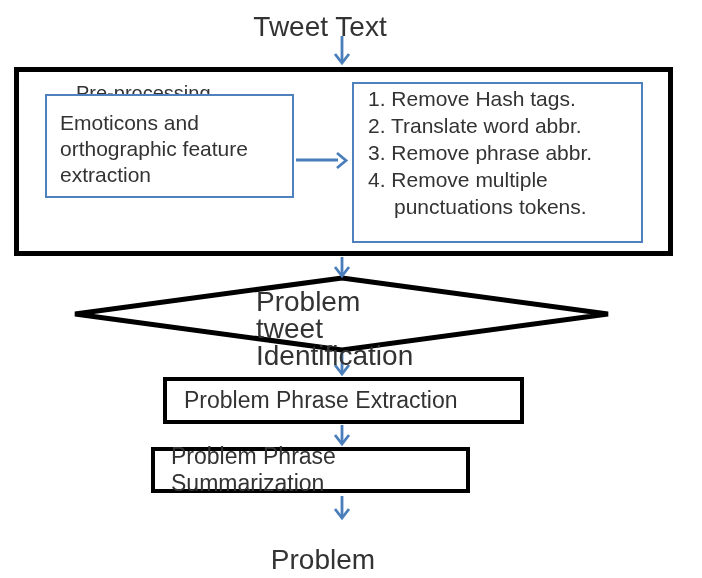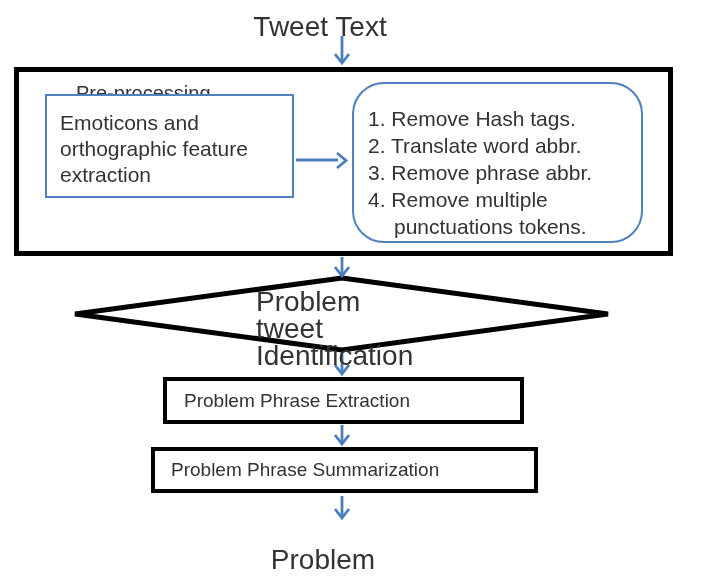--- a/index.html
+++ b/index.html
@@ -21,35 +21,35 @@
   }
   #preprocessing-label { left:76px; top:82px; font-size:20px; }
 
   .blue-box { border:2px solid var(--blue-border,#4f81bd); background:#fff; font-size:21px; }
   #feature-extraction-box {
     left:45px; top:94px; width:249px; height:104px;
     padding:14px 10px 0 13px; line-height:26px;
   }
   #cleaning-steps-box {
     left:352px; top:82px; width:291px; height:161px;
-    padding:21px 8px 0 14px; line-height:27px;border-radius:32px;
+    padding:1px 8px 0 14px; line-height:27px;
   }
   .step { padding-left:26px; text-indent:-26px; }
 
   #decision-label {
     left:256px; top:288px; width:172px;
     font-size:28px; line-height:27px; text-align:left;
   }
 
   .black-box {
     border:4px solid var(--black-border,#000); background:#fff;
-    display:flex; align-items:center; font-size:19px;
+    display:flex; align-items:center; font-size:23px;
   }
   #extraction-box     { left:163px; top:377px; width:361px; height:47px; padding-left:17px; }
-  #summarization-box  { left:151px; top:447px; width:387px; height:46px; padding-left:16px; }
+  #summarization-box  { left:151px; top:447px; width:319px; height:46px; padding-left:16px;justify-content:flex-end; }
 
   .arrow line, .arrow polyline { stroke:var(--arrow,#4a7ebb); stroke-width:2.8; fill:none; }
   .diamond { stroke:var(--black-border,#000); stroke-width:5; fill:#fff; }
 </style>
 </head>
 <body>
 
 <div class="canvas">
 
   <svg class="layer" viewBox="0 0 702 578" xmlns="http://www.w3.org/2000/svg">

